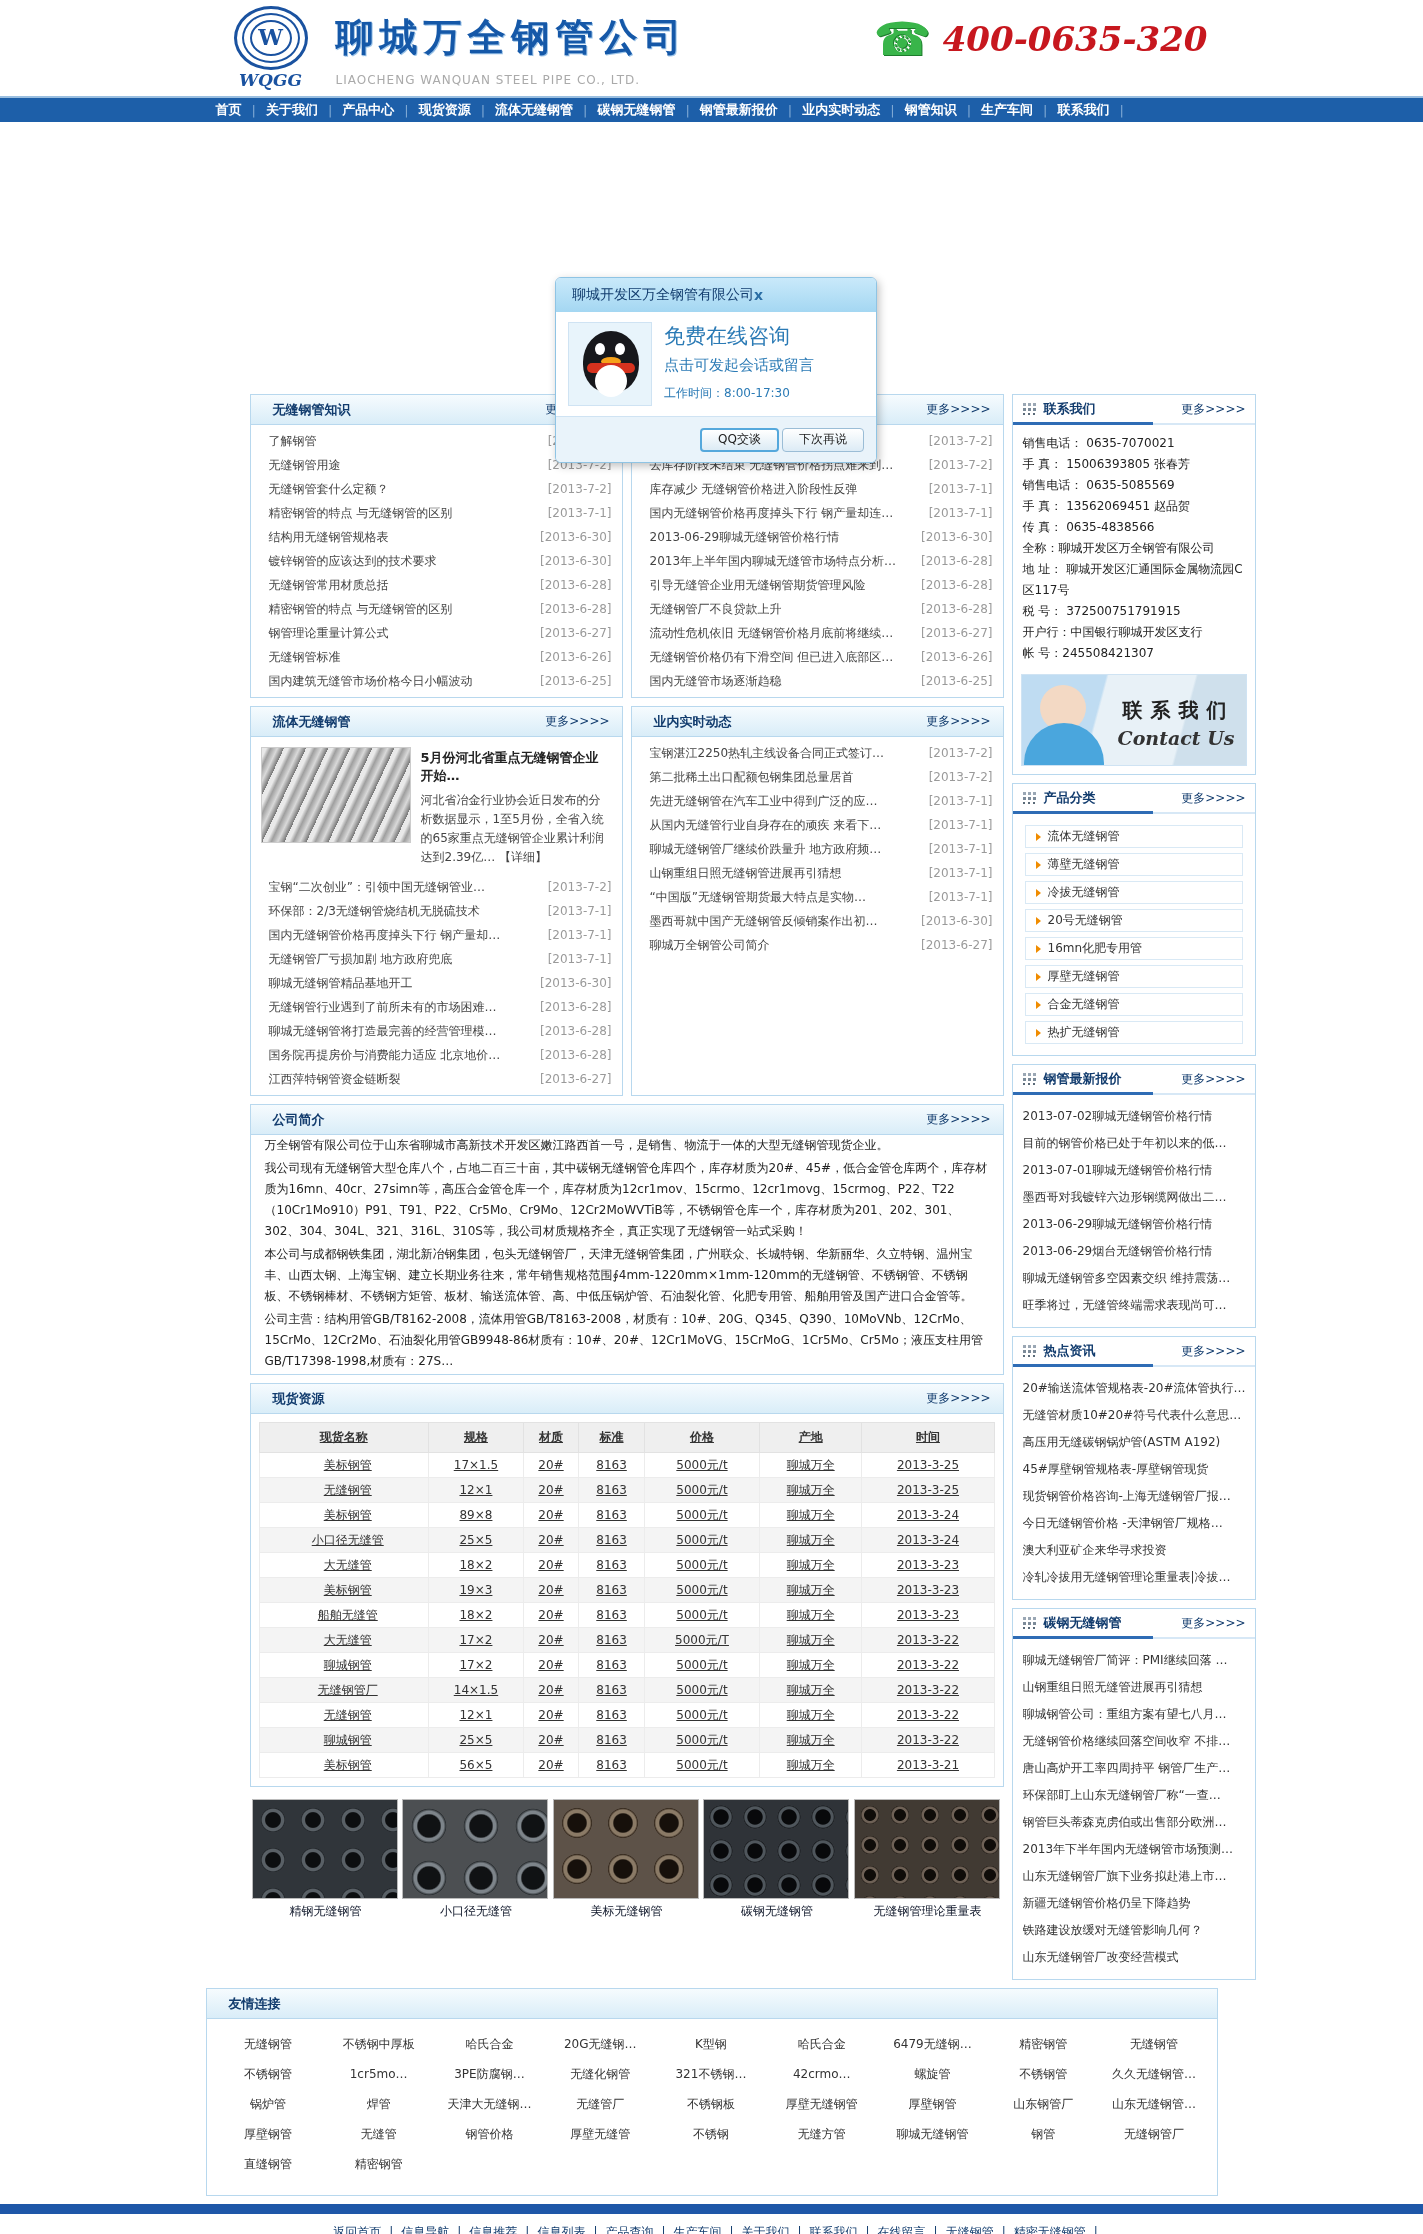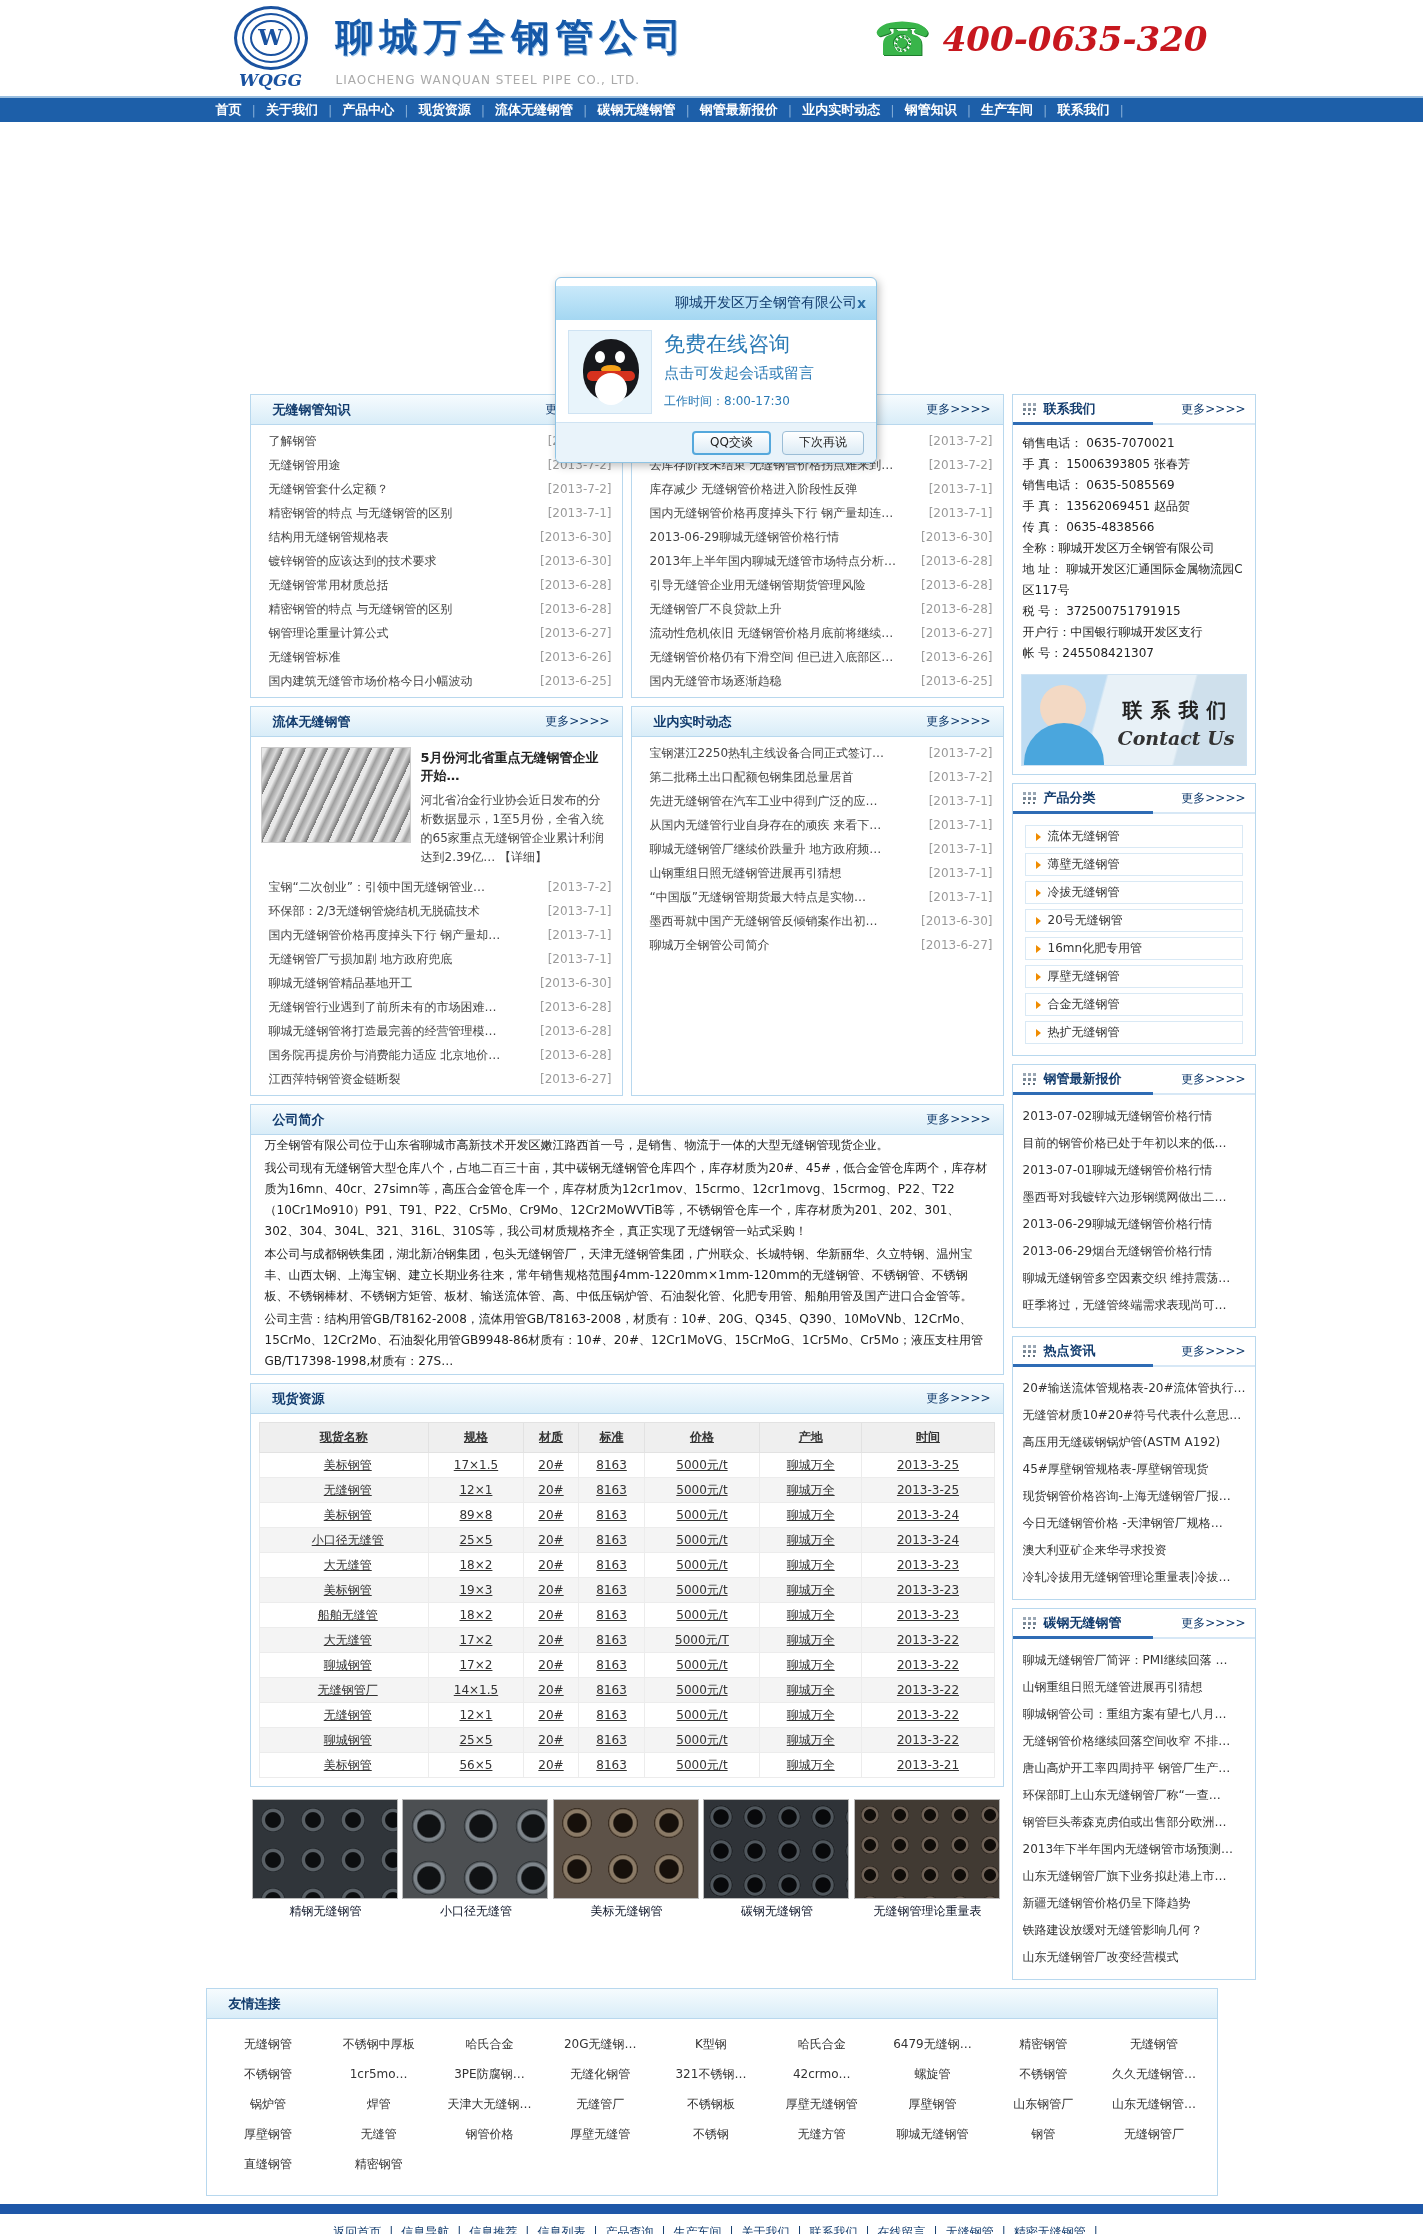--- a/index.html
+++ b/index.html
@@ -104,34 +104,34 @@
   .links-body a { width:11.1%; text-align:center; line-height:30px; color:#333; overflow:hidden; white-space:nowrap; text-overflow:ellipsis; }
 
   
   .fbar { height:10px; background:#1e57a8; margin-top:4px; }
   .footer { text-align:center; padding:10px 0 8px 0; background:#fff; }
   .fnav { color:#123c6e; margin-bottom:10px; }
   .fnav a { color:#123c6e; padding:0 8px; }
 
   
   .popup { position:absolute; left:555px; top:277px; width:322px; height:186px; background:#fff; border:1px solid #8fc4e4; border-radius:6px; box-shadow:2px 3px 8px rgba(0,0,0,.25); overflow:hidden; z-index:50; }
-  .popup .ptitle { height:34px; background:linear-gradient(#c9e9fa,#a4d7f2); display:flex; align-items:center; justify-content:flex-end; padding:0 10px 0 16px; font-size:14px; color:#123c6e;margin-top:8px; }
+  .popup .ptitle { height:34px; background:linear-gradient(#c9e9fa,#a4d7f2); display:flex; align-items:center; justify-content:flex-start; padding:0 10px 0 16px; font-size:14px; color:#123c6e; }
   .popup .pclose { font-weight:bold; color:#2b6ea5; font-size:14px; cursor:pointer; }
   .popup .pbody { display:flex; gap:12px; padding:10px 12px; }
   .qqpic { width:84px; height:84px; border:1px solid #cfe3f3; background:#e8f4fb; position:relative; flex-shrink:0; }
   .qqpic .qbody { position:absolute; left:14px; top:8px; width:56px; height:62px; border-radius:50% 50% 46% 46%; background:#17181c; }
   .qqpic .qbelly { position:absolute; left:26px; top:42px; width:32px; height:32px; border-radius:50%; background:#fff; }
   .qqpic .qeye1 { position:absolute; left:26px; top:20px; width:10px; height:12px; border-radius:50%; background:#fff; }
   .qqpic .qeye2 { position:absolute; left:46px; top:20px; width:10px; height:12px; border-radius:50%; background:#fff; }
   .qqpic .qbeak { position:absolute; left:32px; top:34px; width:20px; height:9px; border-radius:50%; background:#f6a21a; }
   .qqpic .qscarf { position:absolute; left:18px; top:40px; width:48px; height:10px; border-radius:6px; background:#d6321e; }
   .ptext .l1 { font-size:21px; color:#2a7ab5; margin-bottom:6px; }
   .ptext .l2 { font-size:15px; color:#2a7ab5; margin-bottom:10px; }
   .ptext .l3 { font-size:12px; color:#2a7ab5; }
-  .pfoot { position:absolute; bottom:0; left:0; right:0; height:40px; background:#e9f3fa; border-top:1px solid #cfe3f3; display:flex; justify-content:flex-end; align-items:center; gap:11px; padding:0 12px; }
+  .pfoot { position:absolute; bottom:0; left:0; right:0; height:46px; background:#e9f3fa; border-top:1px solid #cfe3f3; display:flex; justify-content:flex-end; align-items:center; gap:3px; padding:0 12px; }
   .pbtn { height:24px; padding:0 16px; border-radius:4px; border:1px solid #9bbdd6; background:linear-gradient(#ffffff,#dcebf5); font-size:12px; color:#222; cursor:pointer; font-family:inherit; }
   .pbtn.primary { border:2px solid #55a8dc; }
 </style>
 </head>
 <body>
 
 <div class="page">
 
   <div class="hdr">
     <div class="logo">

